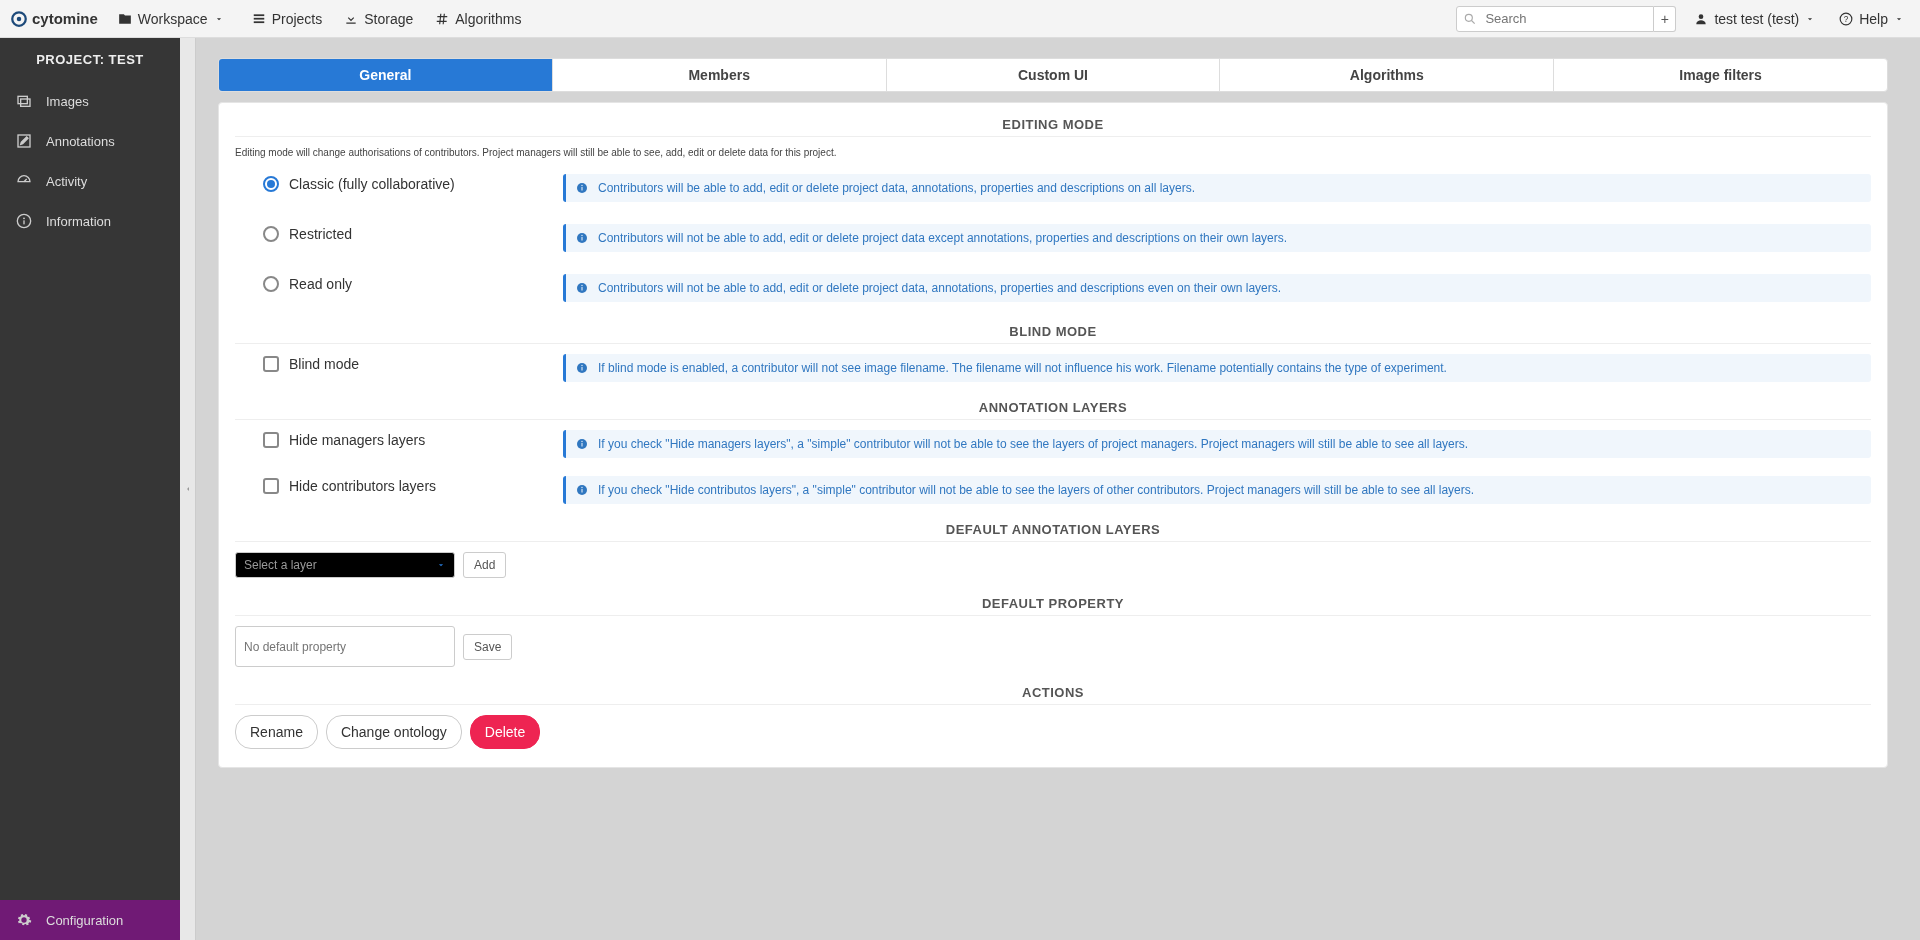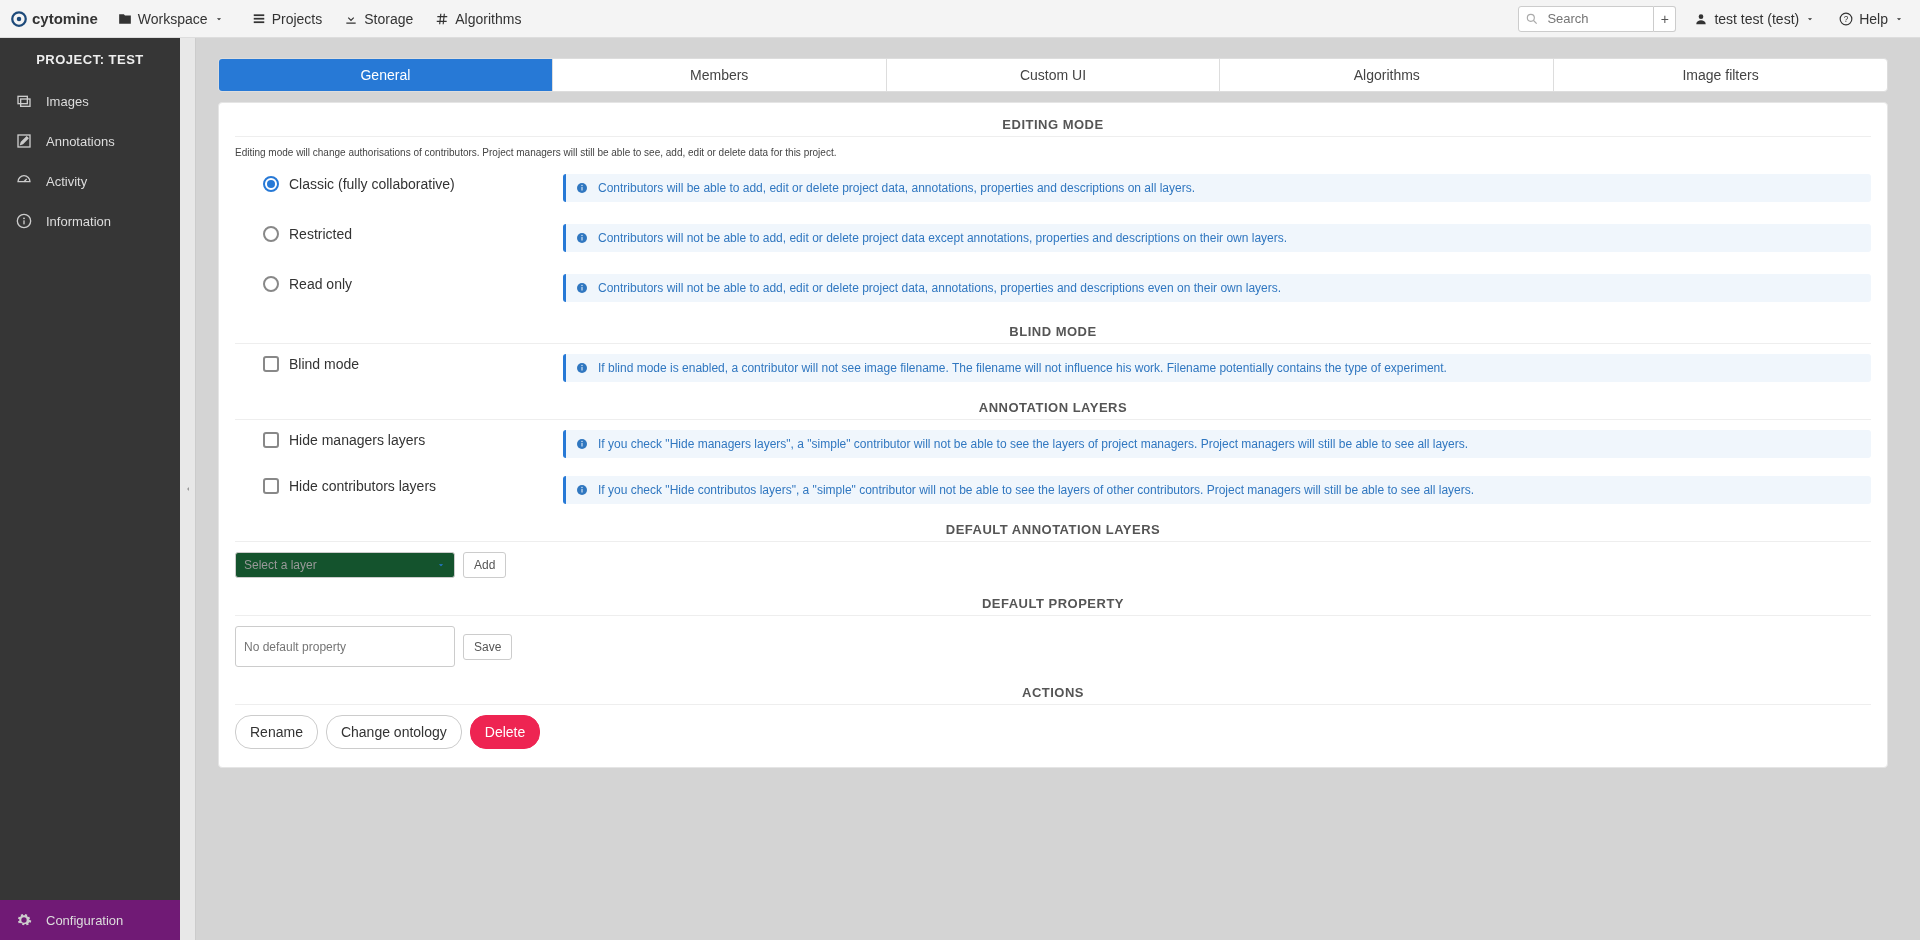--- a/index.html
+++ b/index.html
@@ -6,40 +6,40 @@
 body { font-family: -apple-system, BlinkMacSystemFont, "Segoe UI", Helvetica, Arial, sans-serif; background: #d4d4d4; color: #333; font-size: 14px; }
 
 
 .topbar { height: 38px; background: #f4f4f4; border-bottom: 1px solid #ddd; display: flex; align-items: center; padding: 0 10px; }
 .brand { display: flex; align-items: center; font-weight: 600; color: #333; margin-right: 20px; font-size: 15px; }
 .brand svg { margin-right: 4px; }
 .nav-item { display: flex; align-items: center; color: #333; font-size: 14px; margin-right: 22px; cursor: pointer; }
 .nav-item svg { margin-right: 6px; }
 .topbar-right { margin-left: auto; display: flex; align-items: center; }
 .search-wrap { position: relative; display:flex; align-items:center; }
-.search-input { height: 26px; width: 136px; border: 1px solid #ccc; border-radius: 3px 0 0 3px; padding: 0 8px 0 28px; background: #fff; font-size: 13px; color: #555; }
+.search-input { height: 26px; width: 198px; border: 1px solid #ccc; border-radius: 3px 0 0 3px; padding: 0 8px 0 28px; background: #fff; font-size: 13px; color: #555; }
 .search-icon { position: absolute; left: 7px; top: 50%; transform: translateY(-50%); color: #aaa; }
 .search-plus { height: 26px; width: 22px; border: 1px solid #ccc; border-left: none; background: #fff; border-radius: 0 3px 3px 0; display:flex; align-items:center; justify-content:center; font-size: 14px; color: #555; cursor:pointer; }
 .user-menu, .help-menu { display: flex; align-items: center; margin-left: 18px; cursor: pointer; font-size: 14px; color:#333; }
 .user-menu svg, .help-menu svg { margin-right: 6px; }
 
 
 .layout { display: flex; height: calc(100vh - 38px); }
 .sidebar { width: 180px; background: #363636; color: #ddd; display:flex; flex-direction: column; }
 .project-title { text-align:center; padding: 14px 8px; font-weight: 600; letter-spacing: .5px; color: #eee; font-size: 13px; }
 .side-item { display:flex; align-items:center; padding: 12px 16px; font-size: 13px; color: #ddd; cursor:pointer; }
 .side-item svg { margin-right: 14px; flex-shrink: 0; }
 .side-spacer { flex: 1; }
 .side-item.config { background: #701a75; }
 .side-collapse { width: 16px; background: #e8e8e8; display:flex; align-items:center; justify-content:center; color:#999; border-right: 1px solid #ccc; cursor: pointer; }
 
 .content { flex:1; overflow:auto; padding: 20px 32px 28px 22px; }
 
 
-.tabs { display:flex; border: 1px solid #ddd; background:#fff; border-radius: 4px; overflow:hidden; }
+.tabs { display:flex; border: 1px solid #ddd; background:#fff; border-radius: 4px; overflow:hidden;font-weight:bold; }
 .tab { flex:1; text-align:center; padding: 8px 0; font-size: 14px; cursor:pointer; border-right: 1px solid #ddd; color:#444; }
 .tab:last-child { border-right: none; }
 .tab.active { background: #2779d6; color: #fff; }
 
 
 .panel { background: #fff; border: 1px solid #e5e5e5; border-radius: 4px; margin-top: 10px; padding: 14px 16px 18px 16px; }
 .section-heading { font-size: 13px; letter-spacing: .5px; color: #555; font-weight: 600; border-bottom: 1px solid #eee; padding-bottom: 4px; margin-bottom: 10px; margin-top: 4px; text-transform: uppercase; text-align: center; }
 .section-heading.first { margin-top: 0; }
 .section-sub { font-size: 10px; color: #444; margin-bottom: 16px; }
 
@@ -48,21 +48,21 @@
 .option-left { width: 300px; display:flex; align-items:center; padding-top: 2px; }
 .radio { width: 16px; height: 16px; border: 2px solid #888; border-radius: 50%; margin-right: 10px; position:relative; flex-shrink:0; }
 .radio.checked { border-color: #2779d6; }
 .radio.checked::after { content:""; position:absolute; inset: 2px; background:#2779d6; border-radius:50%; }
 .checkbox { width: 16px; height: 16px; border: 2px solid #888; border-radius: 3px; margin-right: 10px; flex-shrink:0; }
 .option-label { font-size: 14px; color:#333; }
 .info-box { flex: 1; background: #f0f6fc; border-left: 3px solid #2779d6; border-radius: 3px; padding: 7px 10px; font-size: 12px; color: #3077c0; display:flex; align-items:center; }
 .info-box svg { margin-right: 10px; flex-shrink:0; }
 
 .select-row { display:flex; align-items:center; gap: 8px; margin-bottom: 18px; }
-.select-box { width: 220px; height: 26px; border: 1px solid #ccc; border-radius: 3px; display:flex; align-items:center; justify-content:space-between; padding: 0 8px; font-size: 12px; color:#999; cursor:pointer; background:#14532d; }
+.select-box { width: 220px; height: 26px; border: 1px solid #ccc; border-radius: 3px; display:flex; align-items:center; justify-content:space-between; padding: 0 8px; font-size: 12px; color:#999; cursor:pointer; background:#000000; }
 .small-btn { height: 26px; padding: 0 10px; border: 1px solid #ccc; border-radius: 3px; background: #fff; font-size: 12px; color:#555; cursor:pointer; }
 .text-input { width: 220px; height: 41px; border: 1px solid #ccc; border-radius: 3px; padding: 0 8px; font-size: 12px; color:#999; }
 
 .actions-row { display:flex; gap: 8px; }
 .action-btn { height: 34px; padding: 0 14px; border: 1px solid #ccc; border-radius: 16px; background:#fff; font-size: 14px; color:#333; cursor:pointer; }
 .action-btn.danger { background:#ee2452; color:#fff; border-color:#ee2452; }
 
 .chev { margin-left: 6px; }
 </style>
 </head>

